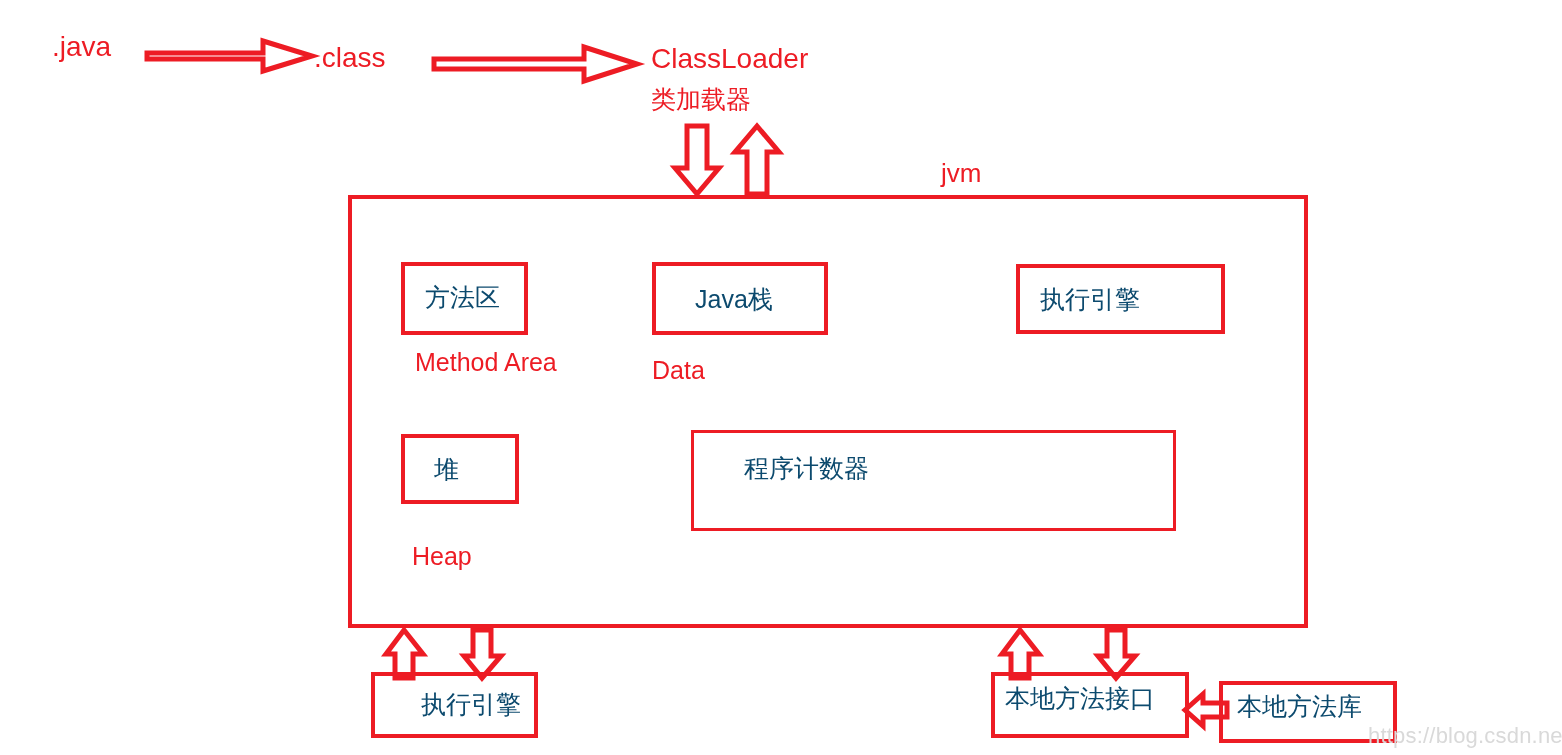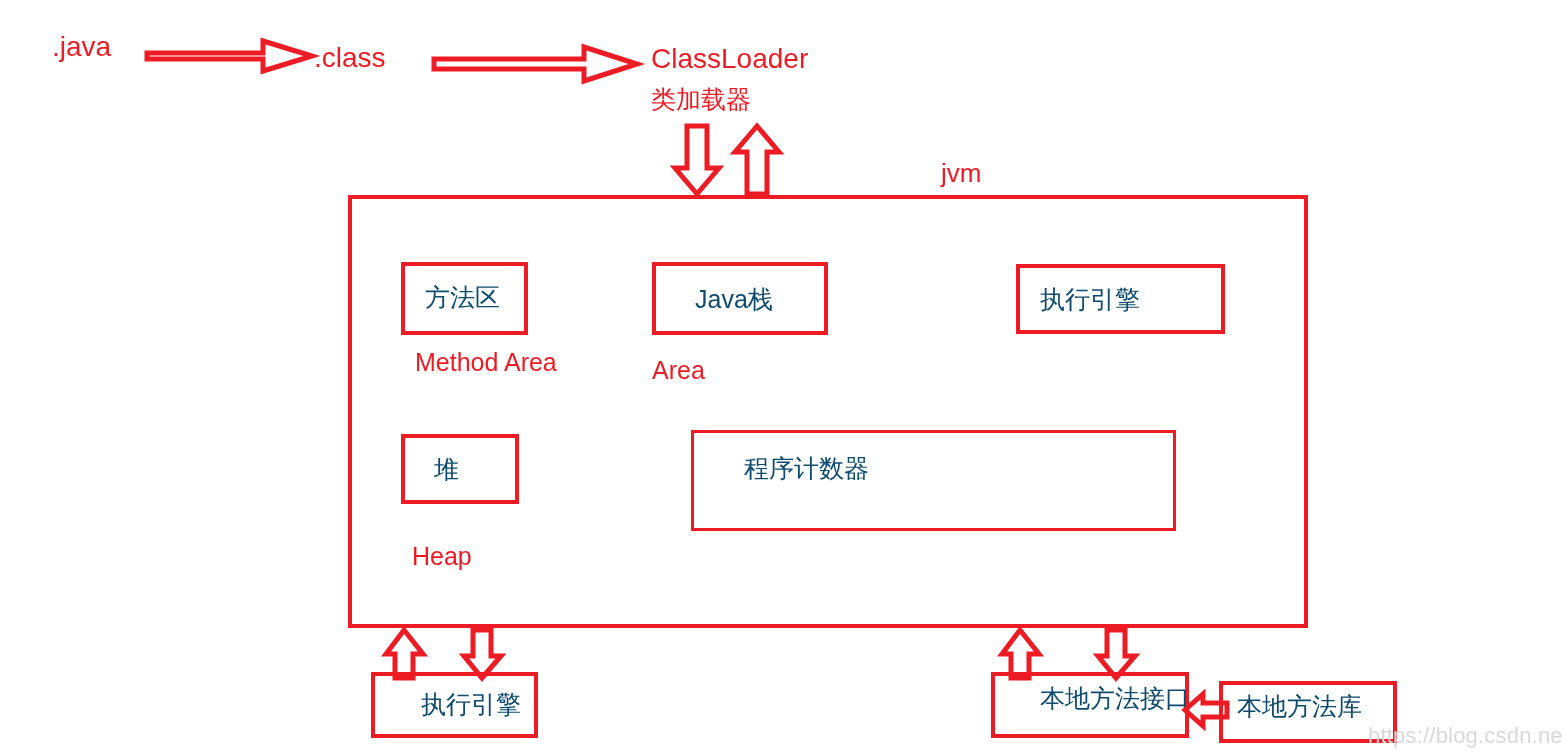--- a/index.html
+++ b/index.html
@@ -89,21 +89,21 @@
 
   <div class="box" style="left:348px; top:195px; width:960px; height:433px;"></div>
 
 
   <div class="box" style="left:401px; top:262px; width:127px; height:73px;"></div>
   <div class="boxtext" style="left:425px; top:285px; font-size:25px;">方法区</div>
   <div class="lbl" style="left:407px; top:350px; font-size:25px;margin-left:8px;">Method Area</div>
 
   <div class="box" style="left:652px; top:262px; width:176px; height:73px;"></div>
   <div class="boxtext" style="left:695px; top:287px; font-size:25px;">Java栈</div>
-  <div class="lbl" style="left:652px; top:358px; font-size:25px;">Area</div>
+  <div class="lbl" style="left:652px; top:358px; font-size:25px;">Data</div>
 
   <div class="box" style="left:1016px; top:264px; width:209px; height:70px;"></div>
   <div class="boxtext" style="left:1040px; top:287px; font-size:25px;">执行引擎</div>
 
   <div class="box" style="left:401px; top:434px; width:118px; height:70px;"></div>
   <div class="boxtext" style="left:434px; top:457px; font-size:25px;">堆</div>
   <div class="lbl" style="left:412px; top:544px; font-size:25px;">Heap</div>
 
   <div class="box thin" style="left:691px; top:430px; width:485px; height:101px;"></div>
   <div class="boxtext" style="left:744px; top:456px; font-size:25px;">程序计数器</div>
@@ -121,21 +121,21 @@
 
   <svg class="arrow-svg" style="left:1000px; top:628px;" width="42" height="52" viewBox="0 0 42 52">
     <polygon points="20,2 39,26 29,26 29,50 11,50 11,26 2,26"></polygon>
   </svg>
 
   <svg class="arrow-svg" style="left:1096px; top:628px;" width="42" height="52" viewBox="0 0 42 52">
     <polygon points="11,2 29,2 29,28 39,28 20,50 2,28 11,28"></polygon>
   </svg>
 
   <div class="box" style="left:991px; top:672px; width:198px; height:66px;"></div>
-  <div class="boxtext" style="left:1005px; top:686px; font-size:25px;margin-left:35px;">本地方法接口</div>
+  <div class="boxtext" style="left:1005px; top:686px; font-size:25px;">本地方法接口</div>
 
   <svg class="arrow-svg" style="left:1183px; top:690px;" width="46" height="40" viewBox="0 0 46 40">
     <polygon points="2,20 20,4 20,13 44,13 44,27 20,27 20,36"></polygon>
   </svg>
 
   <div class="box" style="left:1219px; top:681px; width:178px; height:62px;"></div>
   <div class="boxtext" style="left:1237px; top:694px; font-size:25px;">本地方法库</div>
 
   <div class="wm" style="left:1368px; top:723px;">https://blog.csdn.net/AIJXB</div>
 

